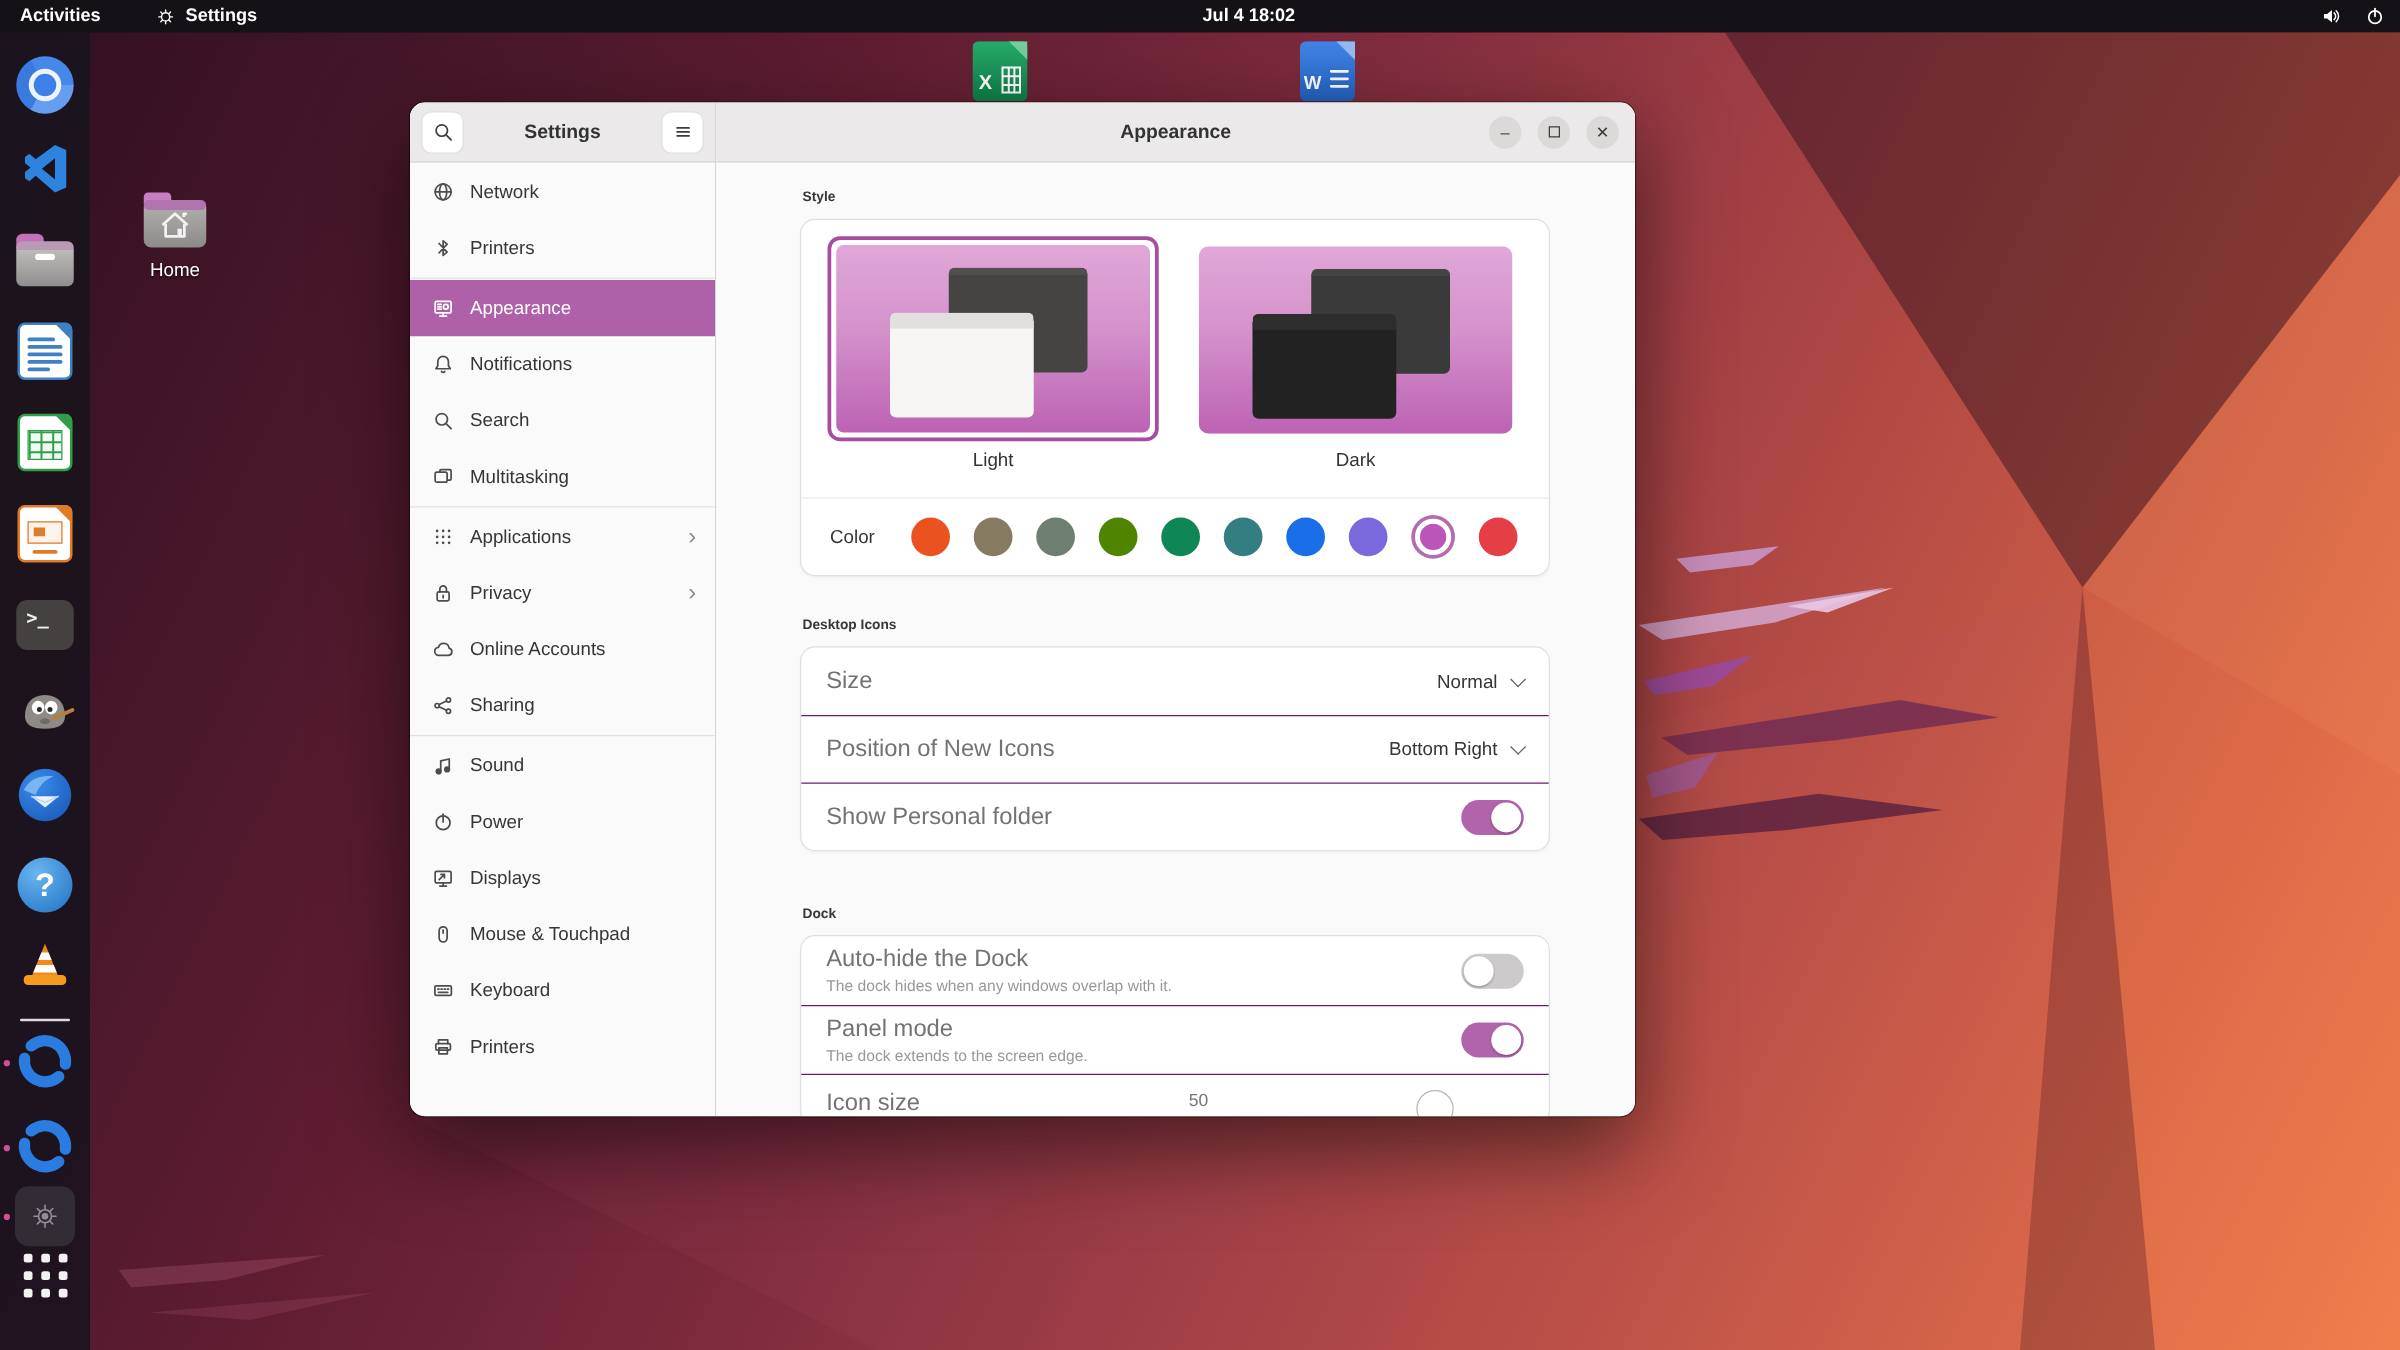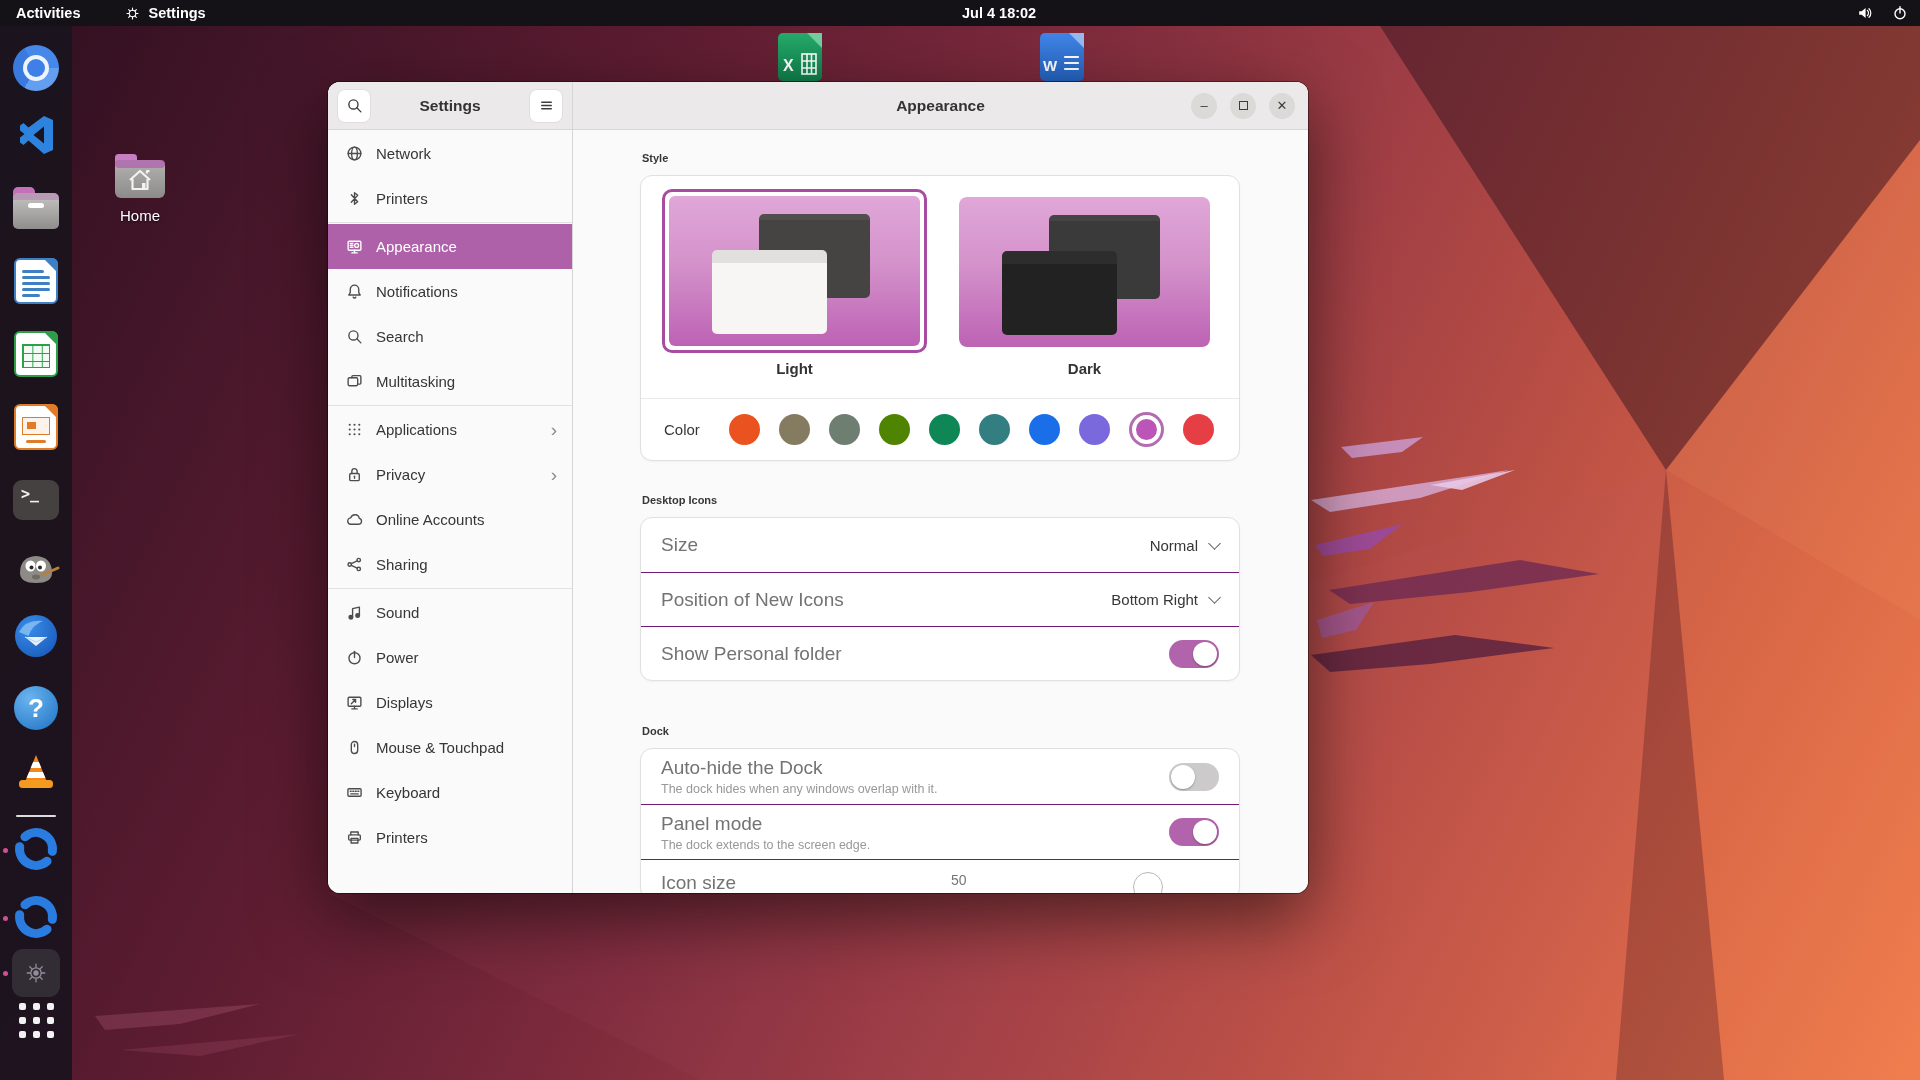--- a/index.html
+++ b/index.html
@@ -106,21 +106,21 @@
   .theme-sel { position:absolute; left:21px; top:13px; width:265px; height:164px;
     border:3px solid #a84ca2; border-radius:10px; padding:4px; background:#fff; }
   .theme-plain { position:absolute; left:318px; top:21px; width:251px; height:150px; border-radius:8px; overflow:hidden; }
   .preview { width:100%; height:100%; border-radius:6px; position:relative; overflow:hidden;
     background:linear-gradient(#e0a7d8 0%,#d492cb 45%,#bd62b4 100%); }
   .pw { position:absolute; border-radius:5px; }
   .pw-back { left:36%; top:12%; width:44%; height:56%; background:#454443; border-top:6px solid #504f4e; }
   .pw-front-light { left:17%; top:36%; width:46%; height:56%; background:#f7f6f5; border-top:13px solid #e2e0df; }
   .pw-back-dark { left:36%; top:12%; width:44%; height:56%; background:#3b3a3a; border-top:6px solid #454444; }
   .pw-front-dark { left:17%; top:36%; width:46%; height:56%; background:#232222; border-top:13px solid #2e2d2d; }
-  .theme-lbl { position:absolute; top:184px; text-align:center; font-size:15px; color:#333;font-weight:bold; }
+  .theme-lbl { position:absolute; top:184px; text-align:center; font-size:15px; color:#333; }
   .theme-lbl.l1 { left:21px; width:265px; }
   .theme-lbl.l2 { left:318px; width:251px; }
   .card-div { height:1px; background:#ebe8ea; }
   .color-row { height:61px; display:flex; align-items:center; padding:0 25px 0 23px; }
   .color-row .lbl { font-size:15px; color:#363636; }
   .swatches { margin-left:auto; display:flex; align-items:center; gap:19px; }
   .sw { width:31px; height:31px; border-radius:50%; flex:none; }
   .sw.selected { width:29px; height:29px; border:4px solid #fff; box-shadow:0 0 0 3px #b46cb0; margin:0 3px; }
 
   

